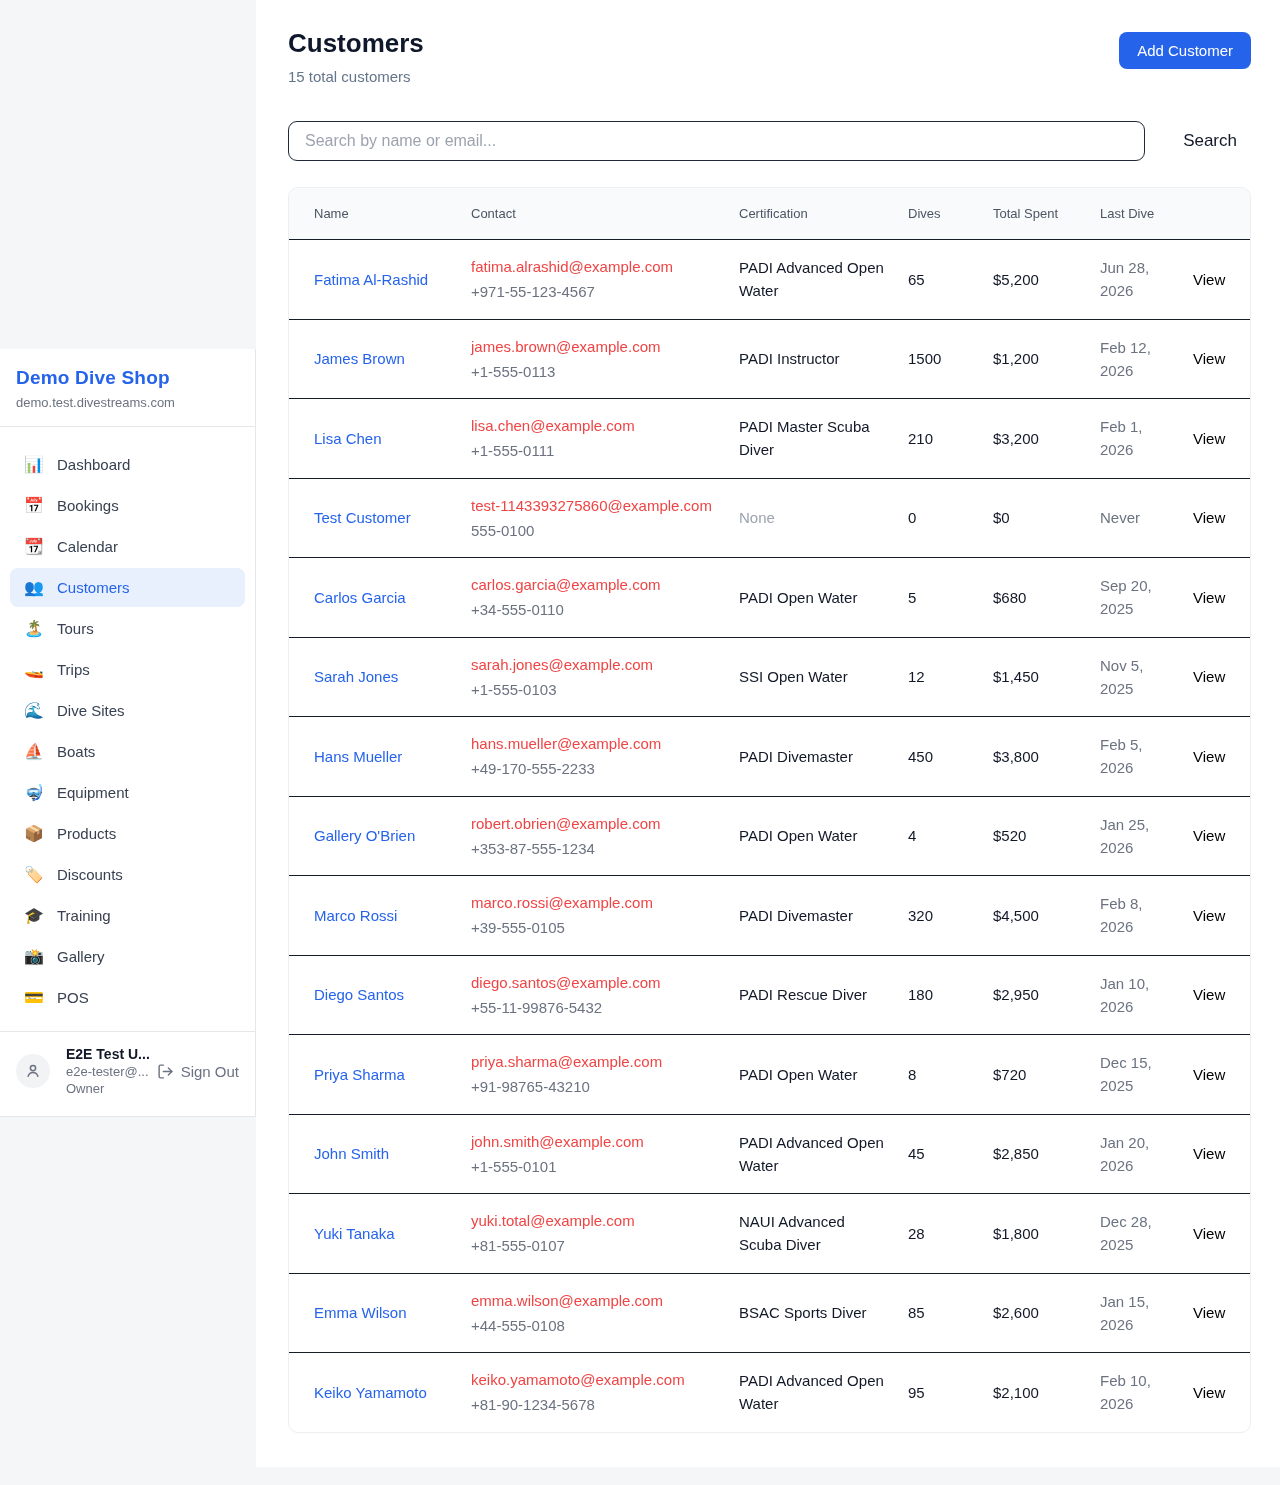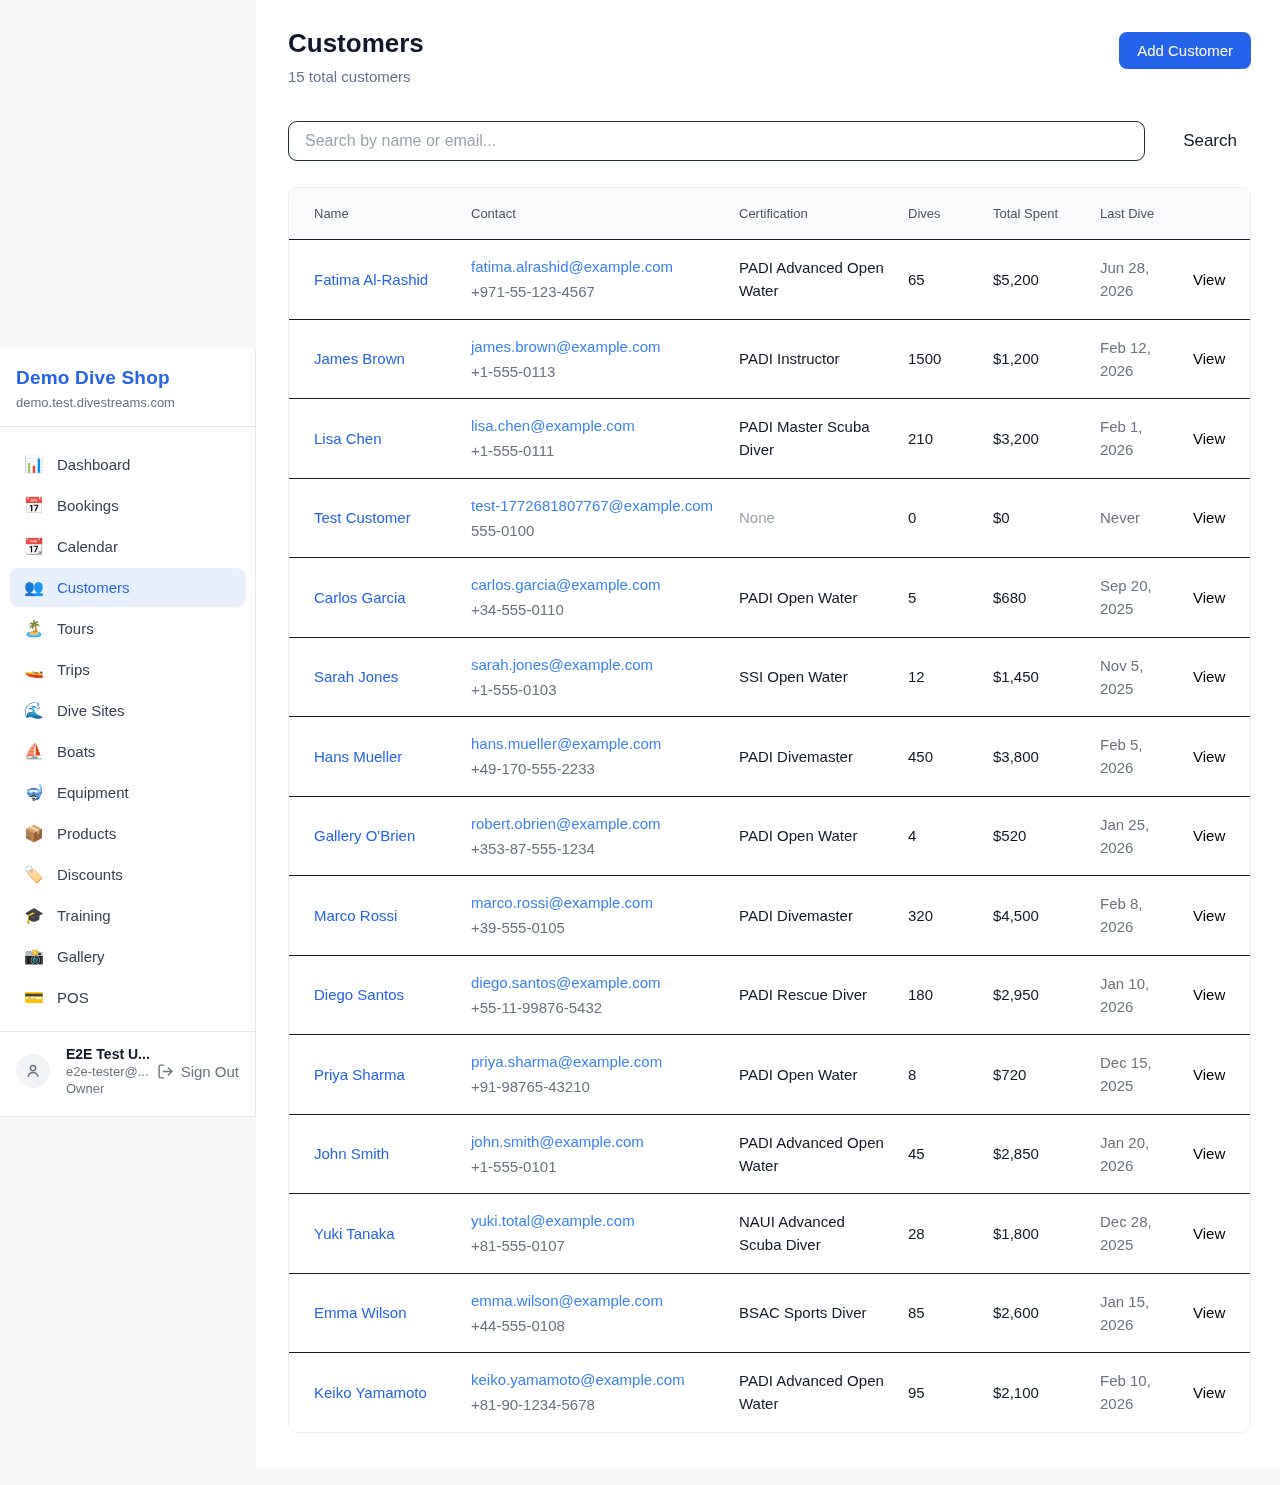--- a/index.html
+++ b/index.html
@@ -90,21 +90,21 @@
   td { padding: 15px 12px; vertical-align: middle; font-size: 15px; color: #111827; line-height: 1.55; }
   th.col-name, td.cell-name { padding-left: 25px; }
   .col-name  { width: 170px; }
   .col-contact { width: 268px; }
   .col-cert  { width: 169px; }
   .col-dives { width: 85px; }
   .col-spent { width: 107px; }
   .col-last  { width: 93px; }
   .col-view  { width: 69px; }
   .name-link { color: #2563eb; font-weight: 500; text-decoration: none; cursor: pointer; display: inline-block; }
-  .contact-email { color: #3b82f6; word-break: break-word; }
+  .contact-email { color: #ef4444; word-break: break-word; }
   .contact-phone { color: #6b7280; margin-top: 2px; }
   .cell-cert.muted { color: #9ca3af; }
   .cell-last { color: #6b7280; }
   .view-link { color: #000000; font-weight: 500; text-decoration: none; cursor: pointer; }
 </style>
 </head>
 <body>
 
 <div class="app">
 
@@ -279,21 +279,21 @@
     <td class="cell-cert">PADI Master Scuba Diver</td>
     <td class="cell-dives">210</td>
     <td class="cell-spent">$3,200</td>
     <td class="cell-last">Feb 1, 2026</td>
     <td class="cell-view"><a class="view-link">View</a></td>
   </tr>
 
   <tr>
     <td class="cell-name"><a class="name-link">Test Customer</a></td>
     <td class="cell-contact">
-      <div class="contact-email">test-1772681807767@example.com</div>
+      <div class="contact-email">test-1143393275860@example.com</div>
       <div class="contact-phone">555-0100</div>
     </td>
     <td class="cell-cert muted">None</td>
     <td class="cell-dives">0</td>
     <td class="cell-spent">$0</td>
     <td class="cell-last">Never</td>
     <td class="cell-view"><a class="view-link">View</a></td>
   </tr>
 
   <tr>

